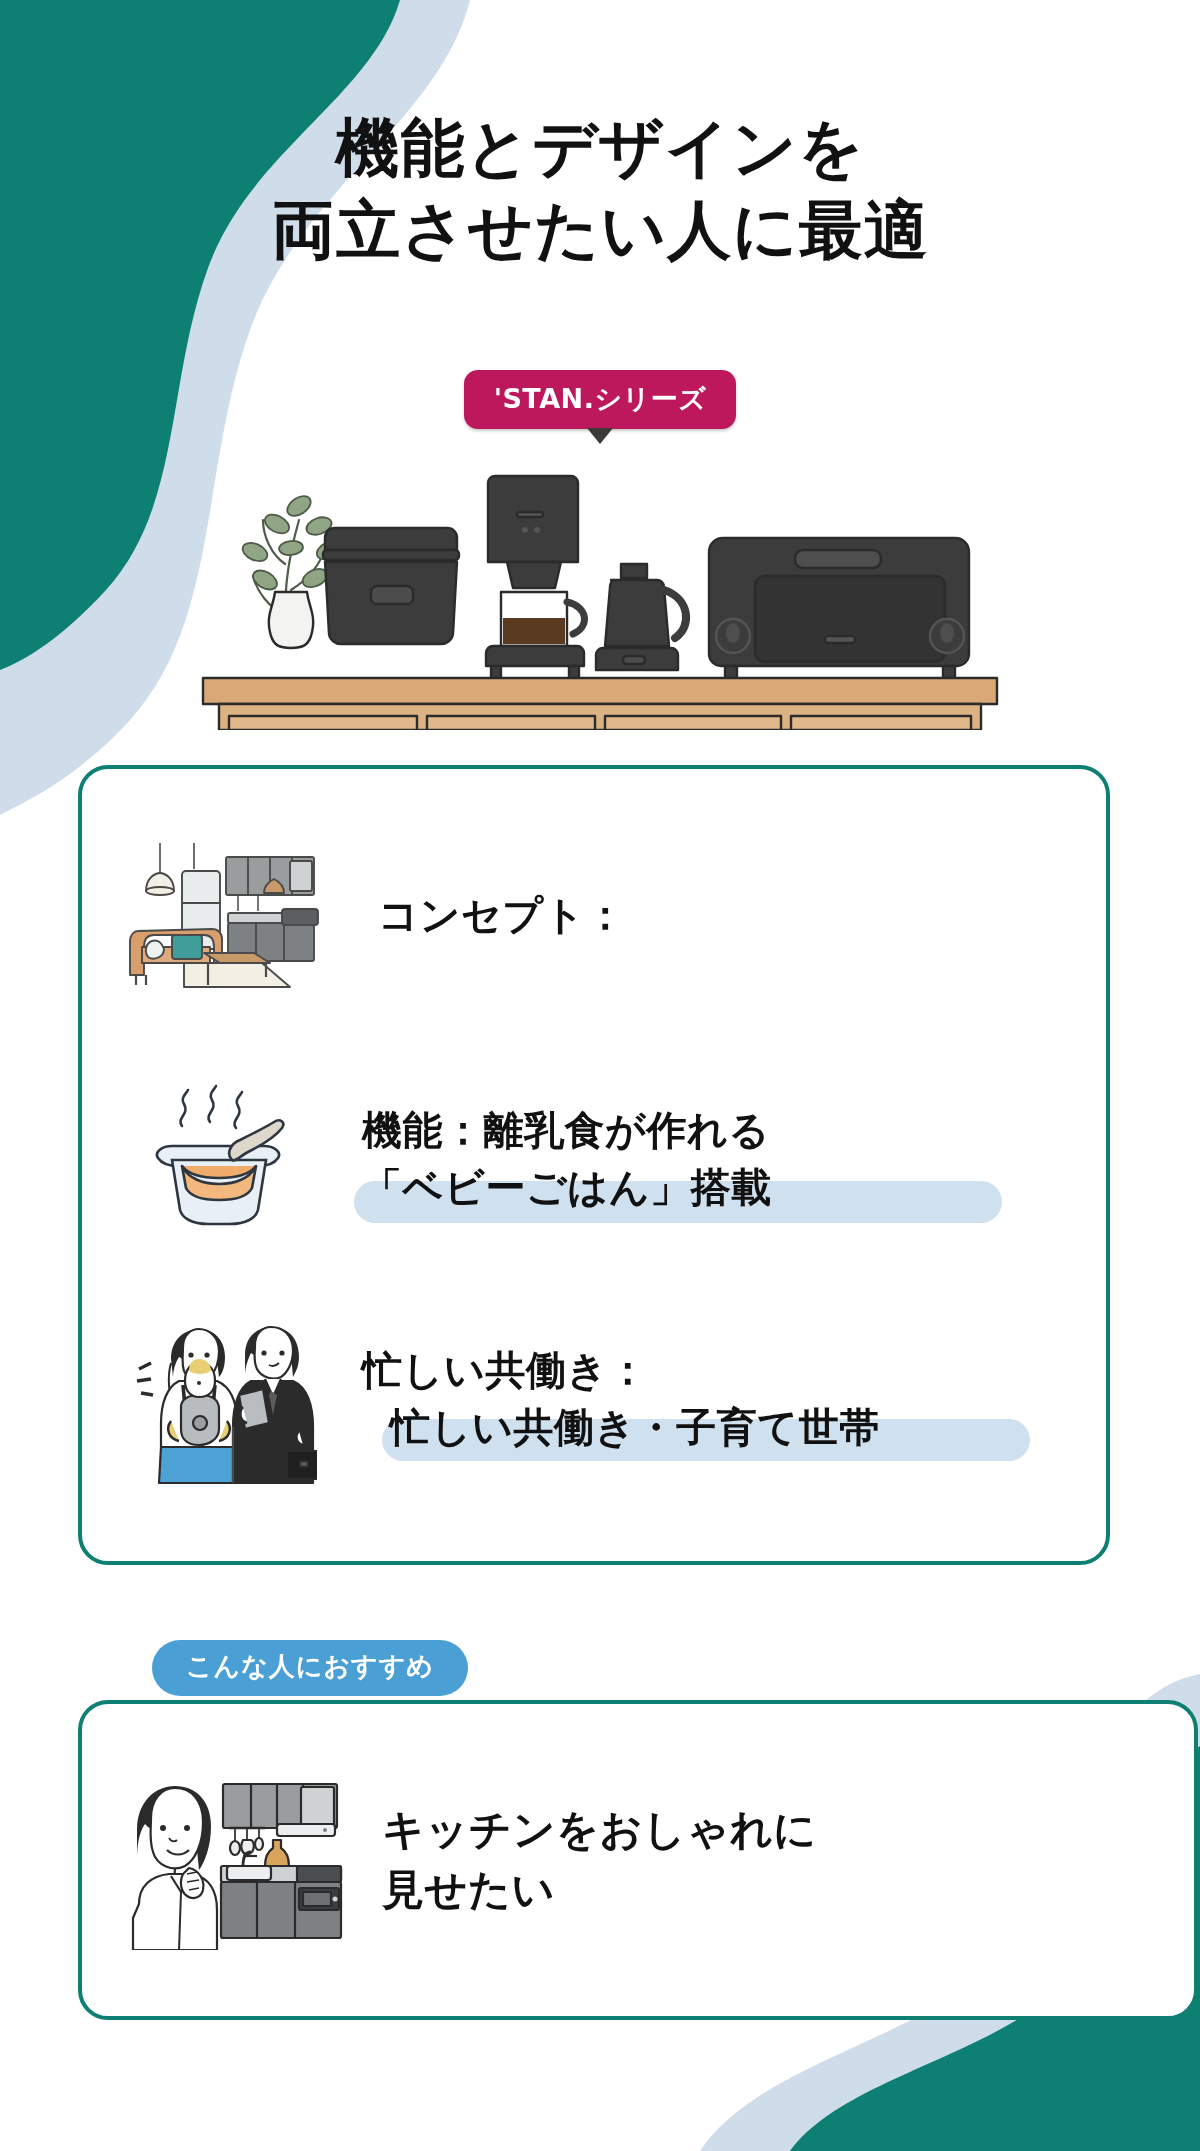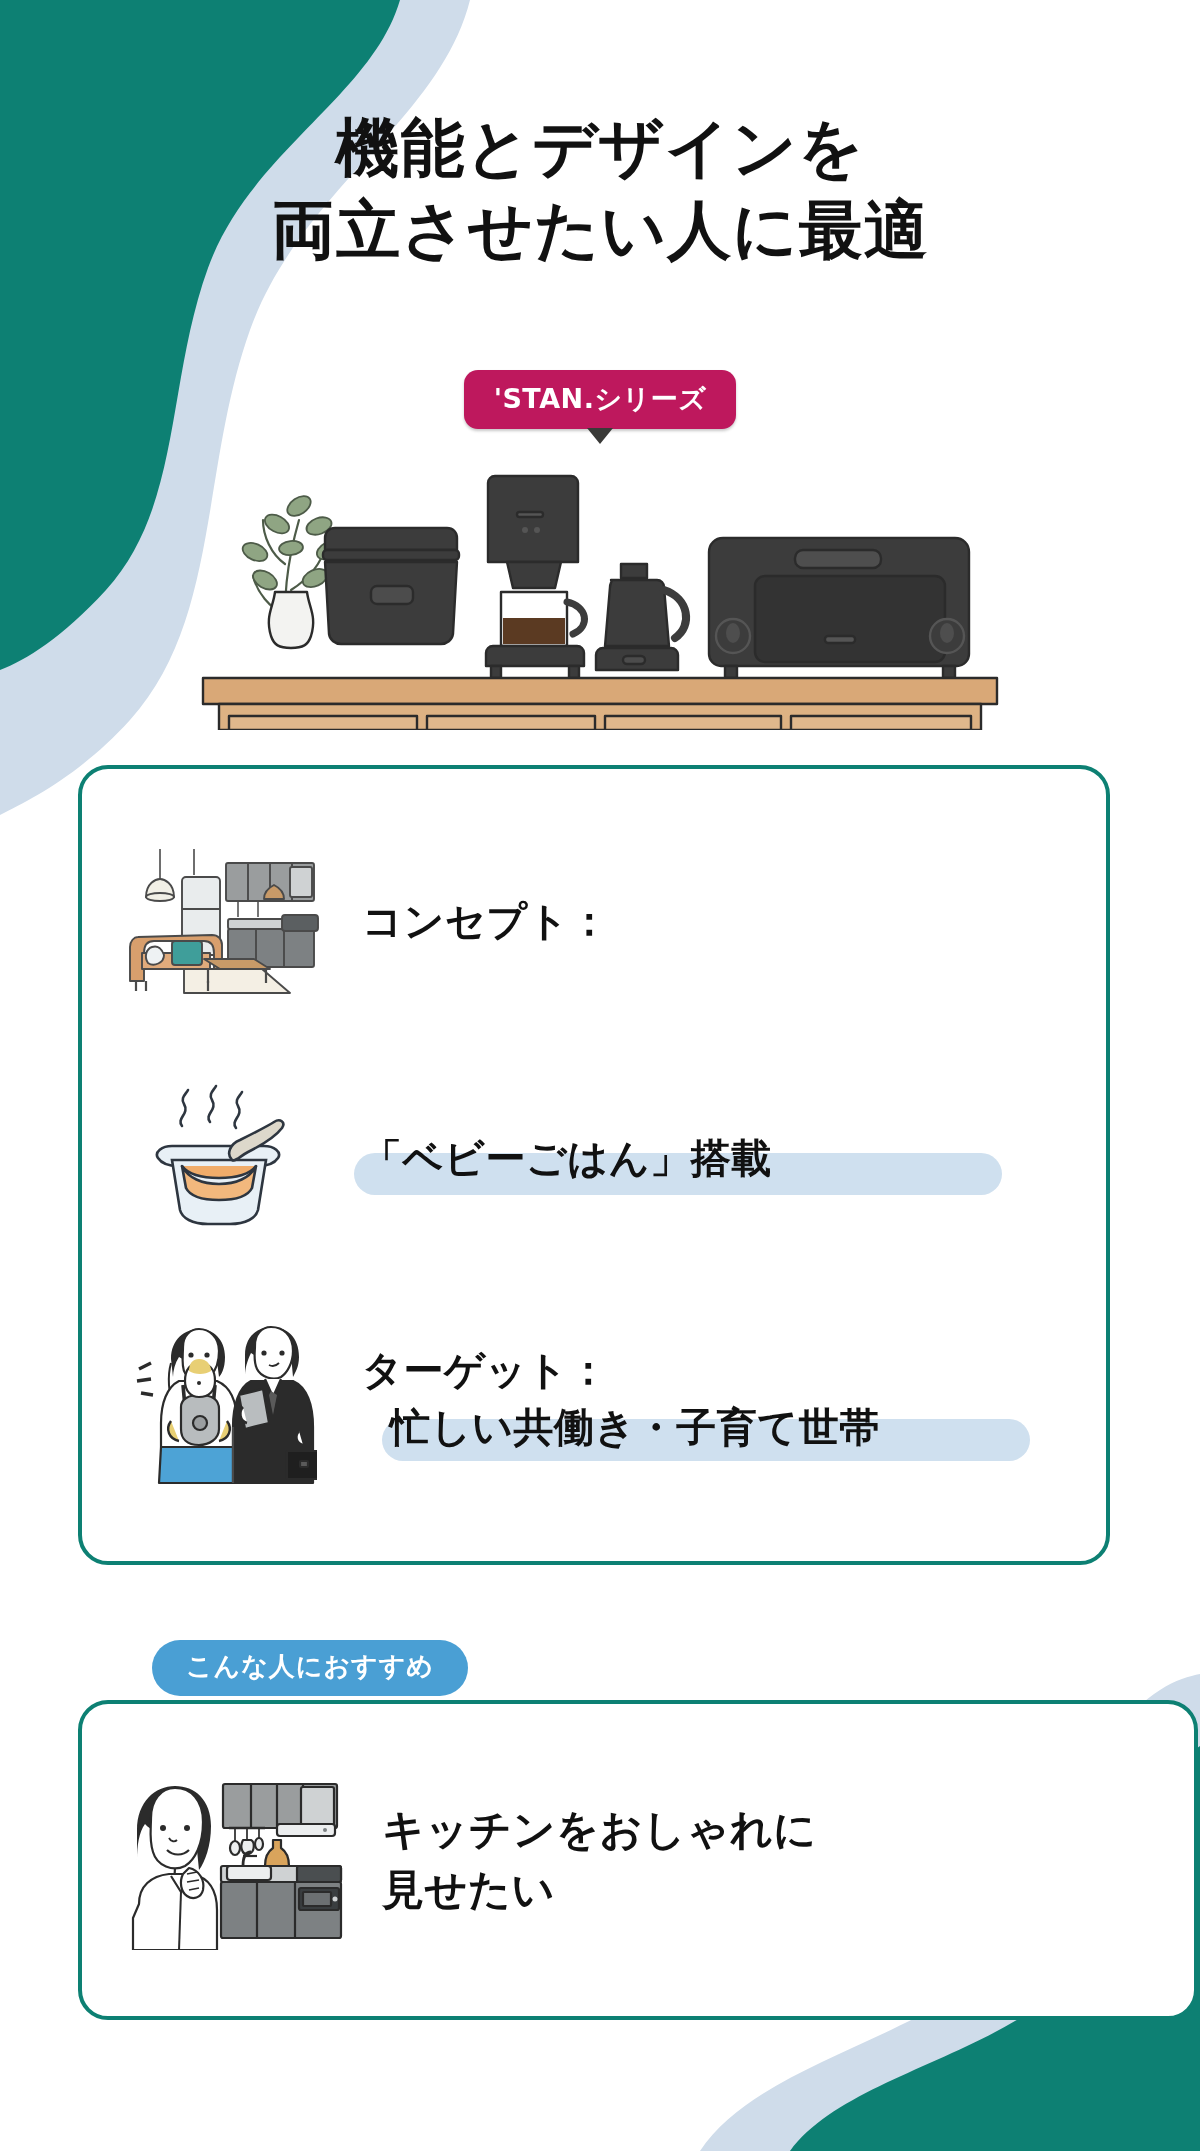--- a/index.html
+++ b/index.html
@@ -86,21 +86,21 @@
     background:#ffffff;
     z-index:5;
   }
 
   .feature-row {
     position:absolute;
     left:0; width:100%;
     display:flex;
     align-items:center;
   }
-  .feature-row.r1 { top:42px;  height:220px; }
+  .feature-row.r1 { top:36px;  height:220px;gap:16px; }
   .feature-row.r2 { top:282px; height:215px; }
   .feature-row.r3 { top:512px; height:235px; }
 
   .row-icon {
     flex:0 0 280px;
     display:flex;
     align-items:center;
     justify-content:center;
     height:100%;
   }
@@ -330,20 +330,21 @@
             <path d="M104,44 C98,36 112,32 106,22 C102,16 108,12 110,8"></path>
             <path d="M26,74 C22,68 30,62 40,62 L132,62 C142,62 150,68 146,74 C142,80 134,82 126,82 L46,82 C38,82 30,80 26,74 Z" fill="#e8f0f6"></path>
             <path d="M40,76 L134,76 L126,126 C124,134 114,140 98,140 L76,140 C60,140 50,134 48,126 Z" fill="#e8f0f6"></path>
             <path d="M50,82 C56,90 70,94 87,94 C104,94 118,90 124,82" fill="#f0ac6a"></path>
             <path d="M50,82 C56,94 70,100 87,100 C104,100 118,94 124,82 L120,104 C116,112 104,116 87,116 C70,116 58,112 54,104 Z" fill="#f2b87d"></path>
             <path d="M100,76 C94,70 98,60 108,56 C120,50 136,42 142,38 C148,34 154,38 150,44 C144,52 128,62 116,68 C108,72 104,78 100,76 Z" fill="#ddd8cb"></path>
           </g>
         </svg>
       </div>
       <div class="row-text">
+        <div class="txt-line">機能：離乳食が作れる</div>
         <div style="position:relative;">
           <div class="hl-bar"></div>
           <div class="txt-line">「ベビーごはん」搭載</div>
         </div>
       </div>
     </div>
 
     <div class="feature-row r3">
       <div class="row-icon">
         <svg width="190" height="175" viewBox="0 0 190 175">
@@ -391,21 +392,21 @@
             <path d="M116,96 C112,100 112,110 120,112" stroke-width="2.6" fill="#ffffff"></path>
 
             <path d="M172,120 C168,124 168,132 176,134" stroke-width="2.6" fill="#ffffff"></path>
             <path d="M160,140 L194,140 L194,168 L160,168 Z" fill="#1f1f1f"></path>
             <path d="M170,140 L170,134 L184,134 L184,140" stroke-width="2"></path>
             <rect x="173" y="150" width="8" height="6" rx="1" fill="#5a5a5a"></rect>
           </g>
         </svg>
       </div>
       <div class="row-text">
-        <div class="txt-line">ターゲット：</div>
+        <div class="txt-line">忙しい共働き：</div>
         <div style="position:relative;margin-left:28px;">
           <div class="hl-bar"></div>
           <div class="txt-line">忙しい共働き・子育て世帯</div>
         </div>
       </div>
     </div>
   </div>
 
   <div class="rec-pill">こんな人におすすめ</div>
 

